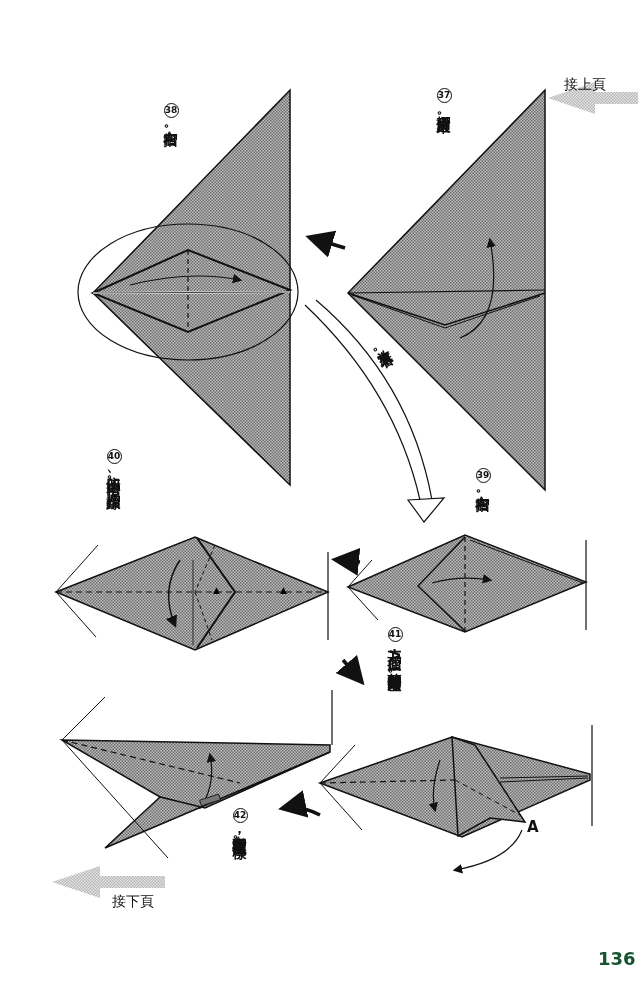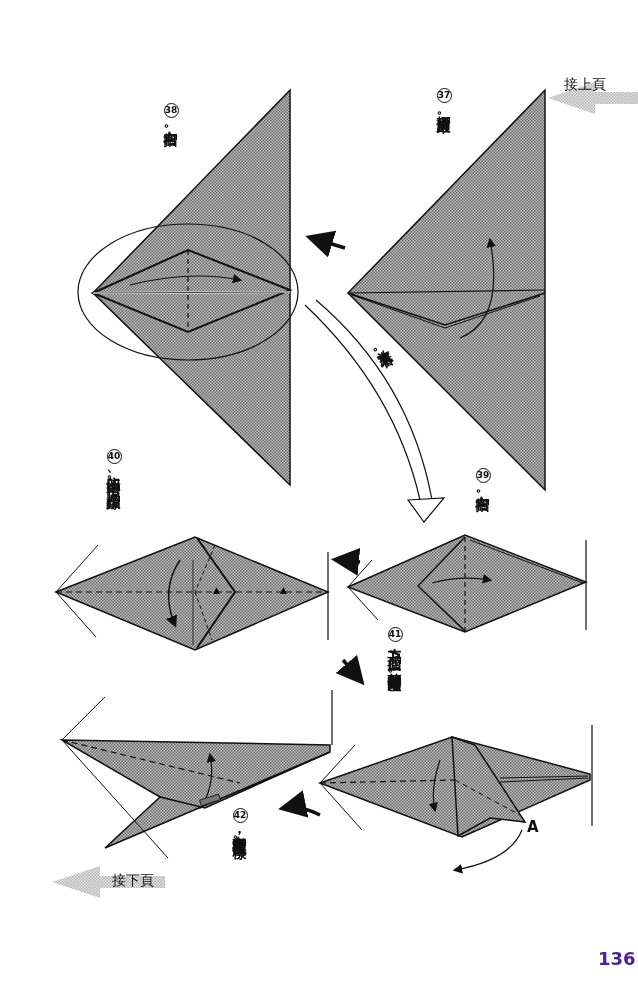--- a/index.html
+++ b/index.html
@@ -7,21 +7,21 @@
          font-family:"DejaVu Sans", sans-serif; color:#111; }
   .page { position:absolute; left:0; top:0; width:638px; height:1000px; }
   svg.diagram { position:absolute; left:0; top:0; width:638px; height:1000px; }
   .vtext { position:absolute; writing-mode:vertical-rl; font-size:14px; line-height:16px;
            letter-spacing:1px; font-weight:bold; color:#111; }
   .vcol { display:inline-block; }
   .stepnum { display:inline-block; writing-mode:horizontal-tb; font-size:9px; font-weight:bold;
              border:1.5px solid #111; border-radius:50%; width:13px; height:13px; line-height:13px;
              text-align:center; margin-bottom:2px; letter-spacing:0; }
   .nav-label { position:absolute; font-size:14px; color:#111; }
-  .page-num { position:absolute; font-size:18px; font-weight:bold; color:#4c1d95; }
+  .page-num { position:absolute; font-size:18px; font-weight:bold; color:#14532d; }
   .marker-a { position:absolute; font-size:15px; font-weight:bold; color:#111; }
   .zoom-text { position:absolute; font-size:14px; font-weight:bold; color:#111;
                writing-mode:vertical-rl; transform:rotate(-28deg); transform-origin:top left; letter-spacing:1px; }
 </style>
 </head>
 <body>
 
 <div class="page">
 
   <svg class="diagram" viewBox="0 0 638 1000">
@@ -127,21 +127,21 @@
       <line x1="62" y1="740" x2="240" y2="783" stroke="#111" stroke-width="1.2" stroke-dasharray="6,4"></line>
       <path d="M205,800 Q215,780 210,755" fill="none" stroke="#111" stroke-width="1.2" marker-end="url(#ah)"></path>
       <rect x="200" y="797" width="20" height="6" fill="#777" stroke="#111" stroke-width="0.8" transform="rotate(-18 210 800)"></rect>
       <line x1="332" y1="690" x2="332" y2="745" stroke="#111" stroke-width="1.2"></line>
       <line x1="62" y1="740" x2="105" y2="697" stroke="#111" stroke-width="1"></line>
       <line x1="62" y1="740" x2="168" y2="858" stroke="#111" stroke-width="1"></line>
     </g>
   </svg>
 
   <span class="nav-label" style="left:564px; top:76px;">接上頁</span>
-  <span class="nav-label" style="left:112px; top:872px;">接下頁</span>
+  <span class="nav-label" style="left:112px; top:893px;">接下頁</span>
 
   <div class="zoom-text" style="left:368px; top:345px;">放大來看。</div>
 
   <div class="vtext" style="left:436px; top:88px;">
     <span class="stepnum">37</span><span class="vcol">摺兩片過來。</span>
   </div>
 
   <div class="vtext" style="left:163px; top:103px;">
     <span class="stepnum">38</span><span class="vcol">向右摺。</span>
   </div>

